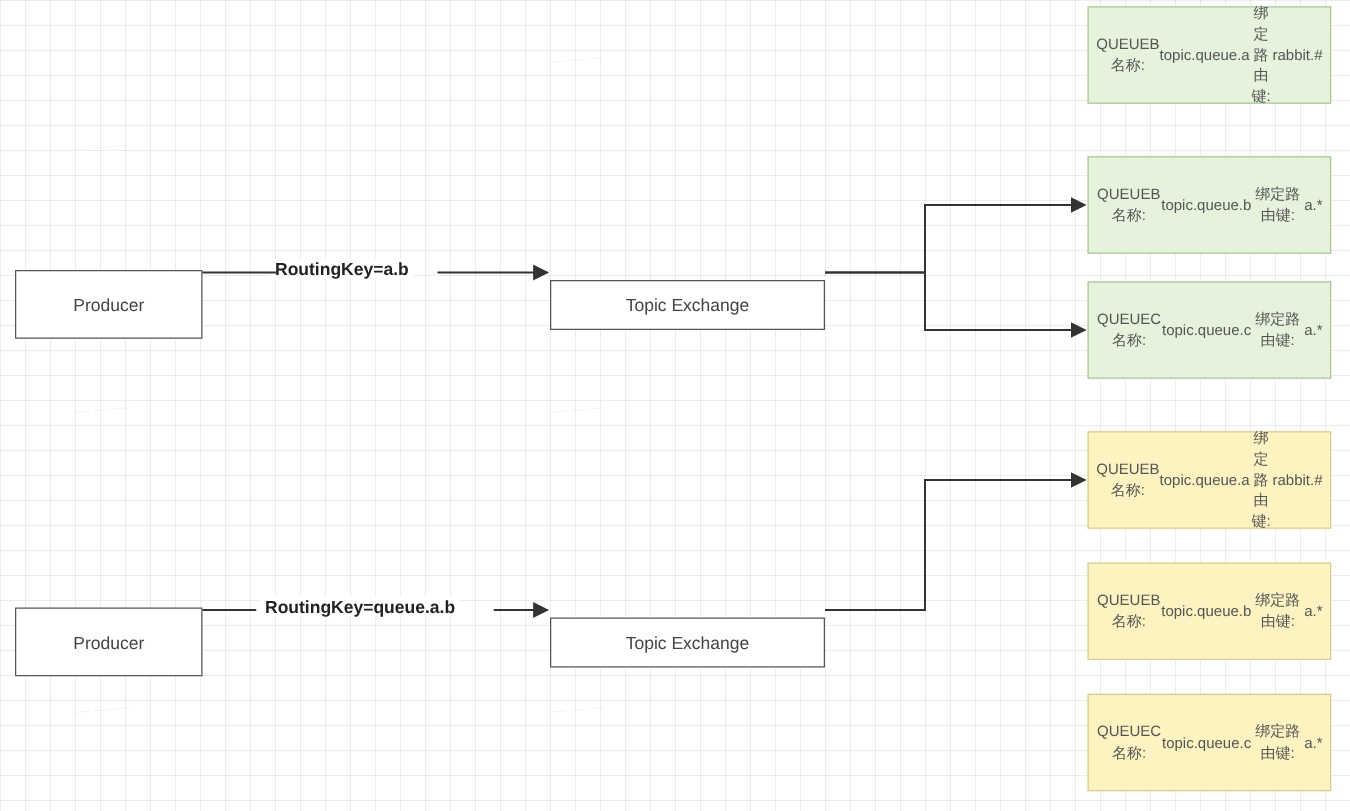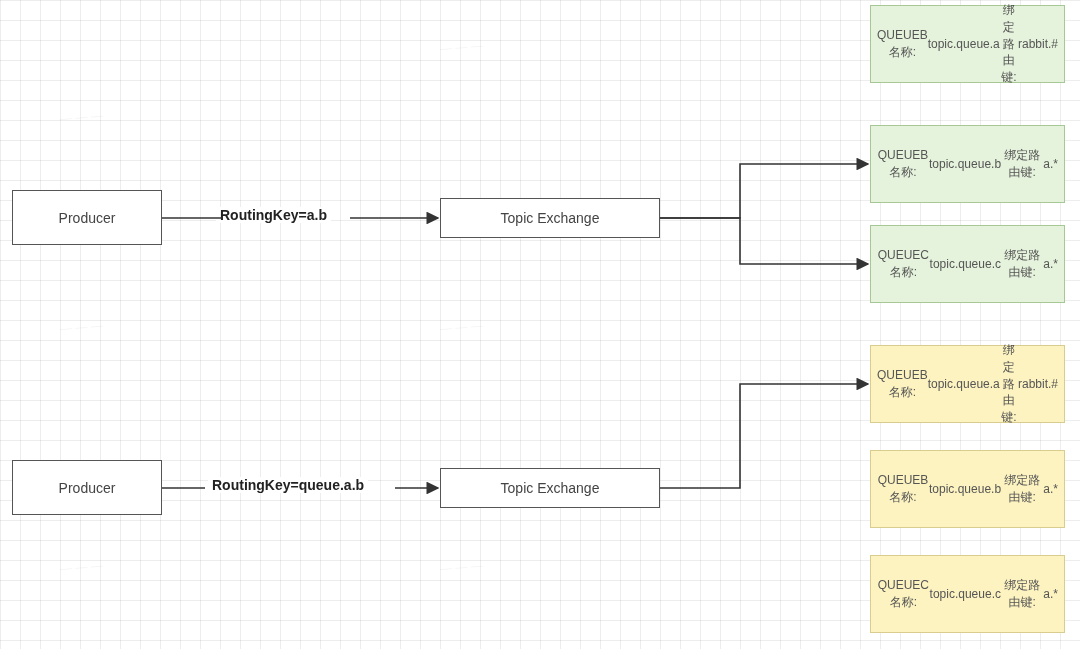--- a/index.html
+++ b/index.html
@@ -24,20 +24,21 @@
   .box {
     position: absolute;
     border: 1.5px solid #555;
     background: #fff;
     box-sizing: border-box;
     display: flex;
     align-items: center;
     justify-content: center;
     font-size: 14px;
     color: #444;
+    margin-top: 26px;
   }
   .qbox {
     position: absolute;
     border: 1.5px solid #888;
     box-sizing: border-box;
     display: flex;
     flex-direction: row;
     align-items: center;
     justify-content: center;
     font-size: 12px;

